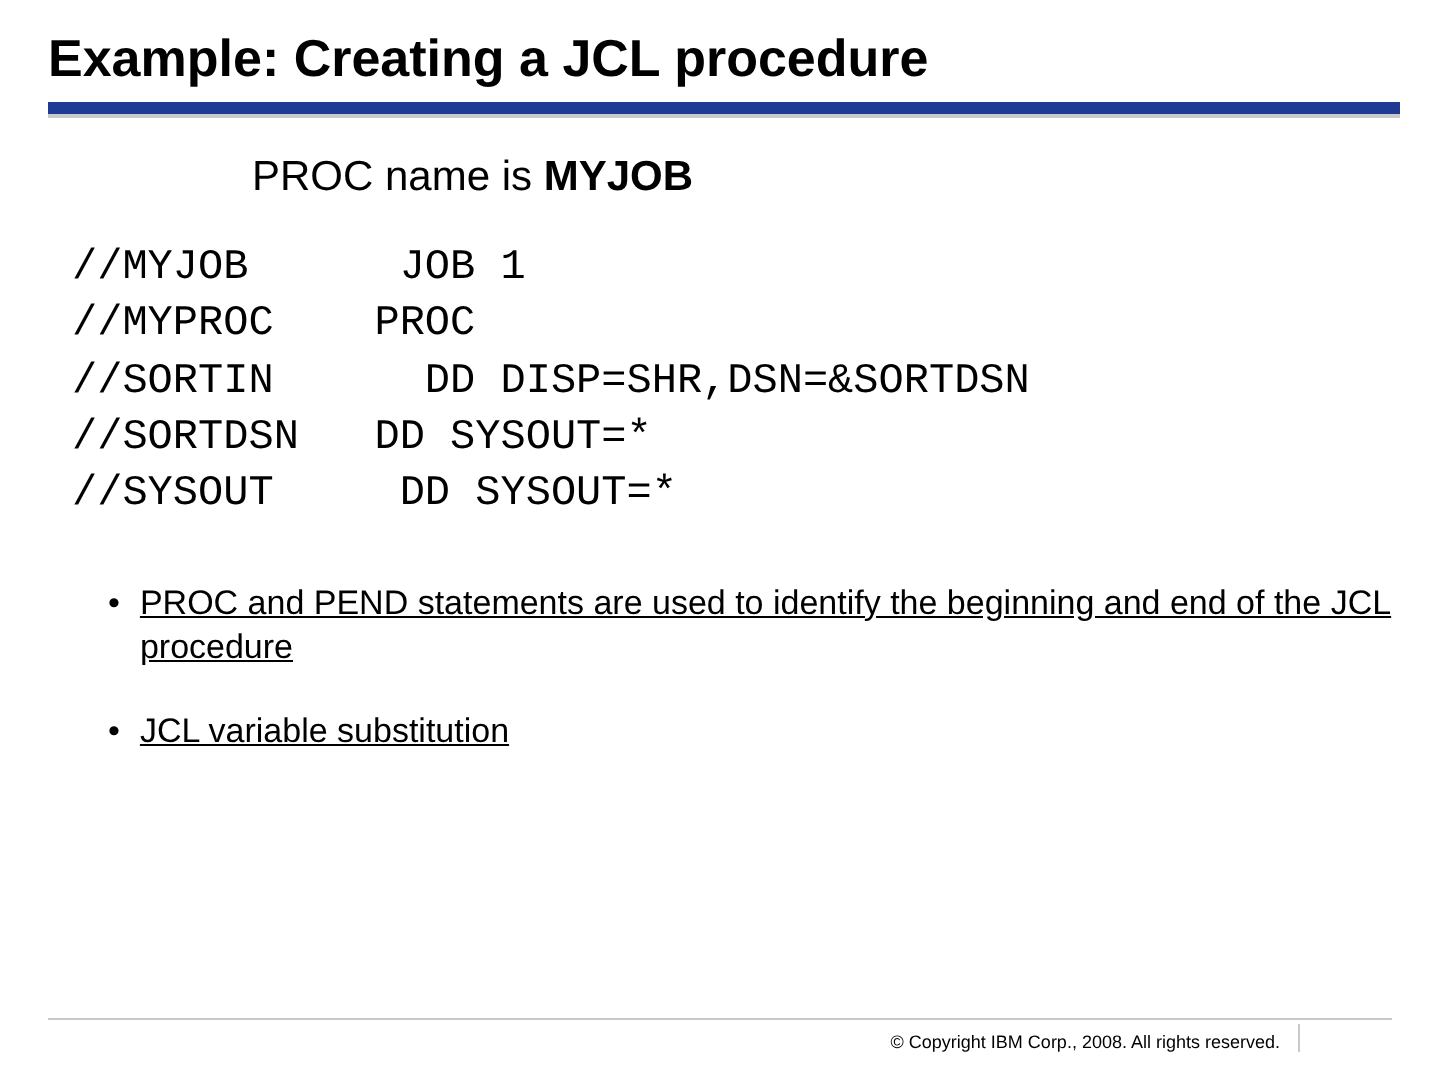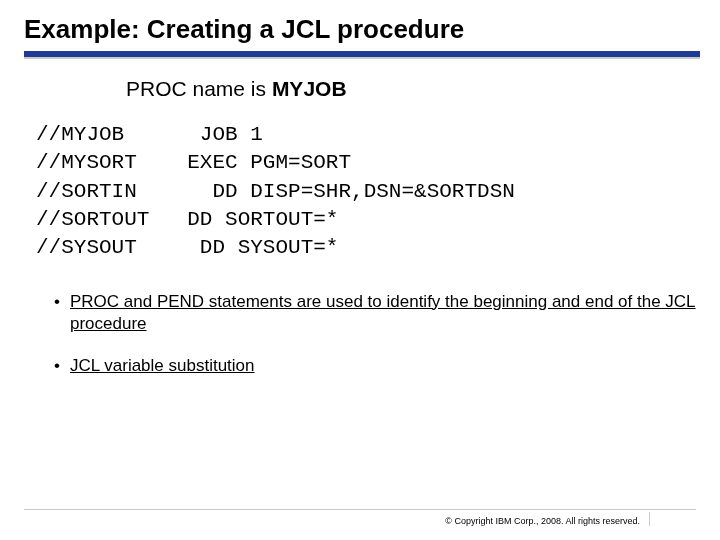--- a/index.html
+++ b/index.html
@@ -102,21 +102,21 @@
 
   <div class="rule-wrap">
     <div class="rule-blue"></div>
     <div class="rule-gray"></div>
   </div>
 
   <div class="subtitle">
     <span>PROC name is </span><span class="procname">MYJOB</span>
   </div>
 
-  <div class="jcl" id="jcl-block"><div>//MYJOB      JOB 1</div><div>//MYSORT    EXEC PGM=SORT</div><div>//SORTIN      DD DISP=SHR,DSN=&amp;SORTDSN</div><div>//SORTOUT   DD SORTOUT=*</div><div>//SYSOUT     DD SYSOUT=*</div></div>
+  <div class="jcl" id="jcl-block"><div>//MYJOB      JOB 1</div><div>//MYPROC    PROC</div><div>//SORTIN      DD DISP=SHR,DSN=&amp;SORTDSN</div><div>//SORTDSN   DD SYSOUT=*</div><div>//SYSOUT     DD SYSOUT=*</div></div>
 
   <div class="bullets" id="bullet-list">
       <div class="bullet">
         <div class="dot">•</div>
         <div class="txt">PROC and PEND statements are used to identify the beginning and end of the JCL procedure</div>
       </div>
       <div class="bullet">
         <div class="dot">•</div>
         <div class="txt">JCL variable substitution</div>
       </div>

